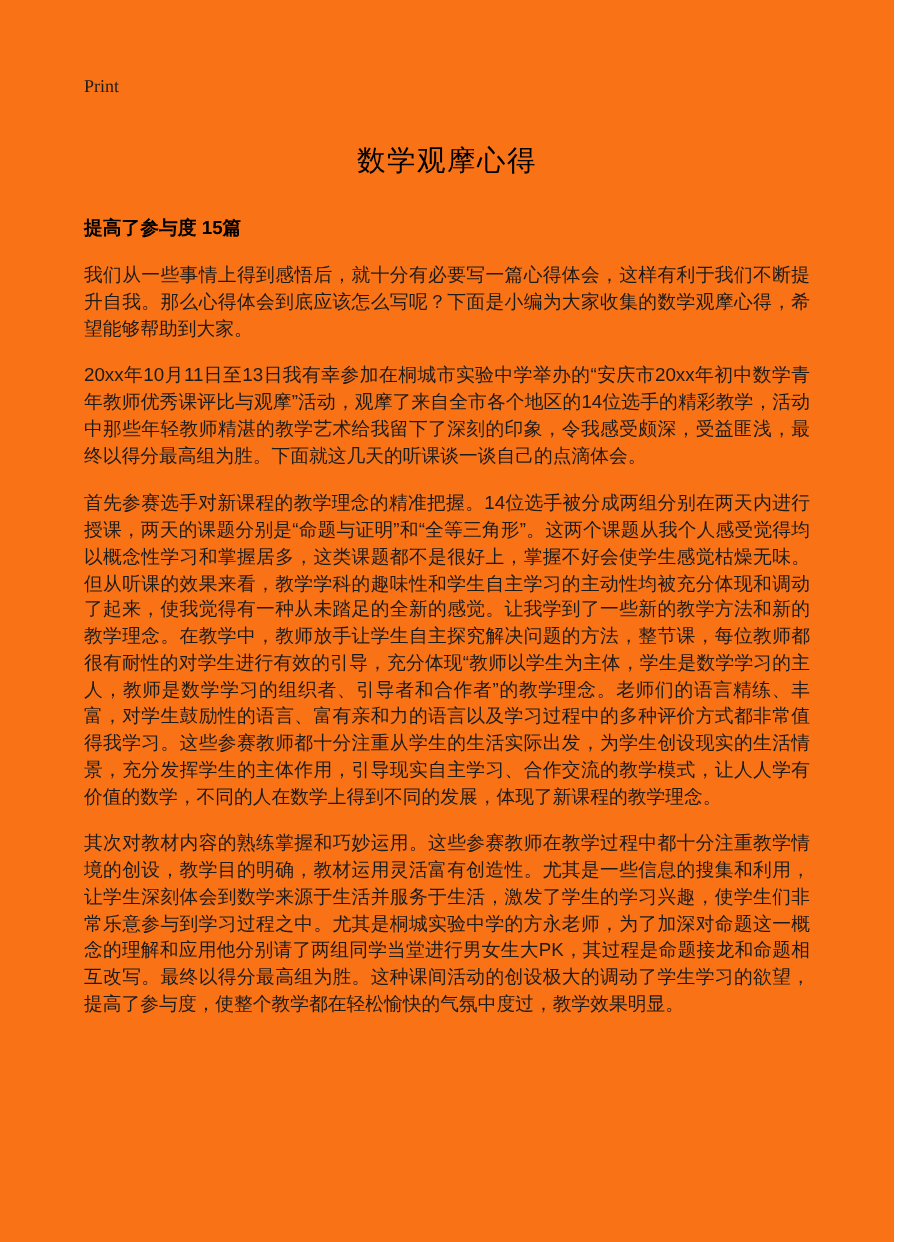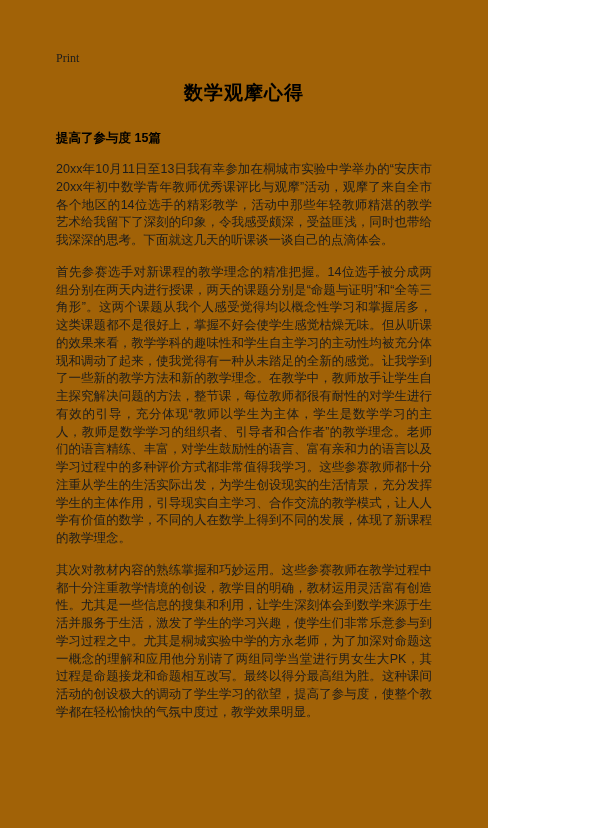--- a/index.html
+++ b/index.html
@@ -2,42 +2,42 @@
 <html><head>
 <meta charset="utf-8">
 <style>
   html, body {
     margin: 0;
     padding: 0;
     background: #ffffff;
     font-family: "Liberation Sans", "DejaVu Sans", sans-serif;
   }
   .page {
-    width: 488px;
+    width: 596px;
     height: 828px;
     box-sizing: border-box;
-    background: #a16207;
+    background: #f97316;
     padding: 48px 56px 20px 56px;
     overflow: hidden;
     color: #1c1c1c;
   }
   .print-link {
     font-size: 12px;
     color: #1c1c1c;
     display: inline-block;
     margin-bottom: 14px;
     cursor: pointer;
     font-family: "Liberation Serif", "DejaVu Serif", serif;
   }
   .doc-title {
     text-align: center;
     font-size: 19px;
-    font-weight: bold;
+    font-weight: normal;
     color: #000000;
-    margin: 0 0 24px 0;
+    margin: 15px 0 24px 0;
     letter-spacing: 1px;
   }
   .doc-subtitle {
     font-size: 12.5px;
     font-weight: bold;
     color: #000000;
     margin: 0 0 14px 0;
   }
   .para {
     font-size: 12.5px;
@@ -58,21 +58,22 @@
 <body>
 
 <div class="page">
 
   <span class="print-link">Print</span>
 
   <h1 class="doc-title">数学观摩心得</h1>
 
   <div class="doc-subtitle">提高了参与度 15篇</div>
 
+  <p class="para">我们从一些事情上得到感悟后，就十分有必要写一篇心得体会，这样有利于我们不断提升自我。那么心得体会到底应该怎么写呢？下面是小编为大家收集的数学观摩心得，希望能够帮助到大家。</p>
 
 
-  <p class="para">20xx年10月11日至13日我有幸参加在桐城市实验中学举办的“安庆市20xx年初中数学青年教师优秀课评比与观摩”活动，观摩了来自全市各个地区的14位选手的精彩教学，活动中那些年轻教师精湛的教学艺术给我留下了深刻的印象，令我感受颇深，受益匪浅，同时也带给我深深的思考。下面就这几天的听课谈一谈自己的点滴体会。</p>
+  <p class="para">20xx年10月11日至13日我有幸参加在桐城市实验中学举办的“安庆市20xx年初中数学青年教师优秀课评比与观摩”活动，观摩了来自全市各个地区的14位选手的精彩教学，活动中那些年轻教师精湛的教学艺术给我留下了深刻的印象，令我感受颇深，受益匪浅，最终以得分最高组为胜。下面就这几天的听课谈一谈自己的点滴体会。</p>
 
   <p class="para">首先参赛选手对新课程的教学理念的精准把握。14位选手被分成两组分别在两天内进行授课，两天的课题分别是“命题与证明”和“全等三角形”。这两个课题从我个人感受觉得均以概念性学习和掌握居多，这类课题都不是很好上，掌握不好会使学生感觉枯燥无味。但从听课的效果来看，教学学科的趣味性和学生自主学习的主动性均被充分体现和调动了起来，使我觉得有一种从未踏足的全新的感觉。让我学到了一些新的教学方法和新的教学理念。在教学中，教师放手让学生自主探究解决问题的方法，整节课，每位教师都很有耐性的对学生进行有效的引导，充分体现“教师以学生为主体，学生是数学学习的主人，教师是数学学习的组织者、引导者和合作者”的教学理念。老师们的语言精练、丰富，对学生鼓励性的语言、富有亲和力的语言以及学习过程中的多种评价方式都非常值得我学习。这些参赛教师都十分注重从学生的生活实际出发，为学生创设现实的生活情景，充分发挥学生的主体作用，引导现实自主学习、合作交流的教学模式，让人人学有价值的数学，不同的人在数学上得到不同的发展，体现了新课程的教学理念。</p>
 
   <p class="para">其次对教材内容的熟练掌握和巧妙运用。这些参赛教师在教学过程中都十分注重教学情境的创设，教学目的明确，教材运用灵活富有创造性。尤其是一些信息的搜集和利用，让学生深刻体会到数学来源于生活并服务于生活，激发了学生的学习兴趣，使学生们非常乐意参与到学习过程之中。尤其是桐城实验中学的方永老师，为了加深对命题这一概念的理解和应用他分别请了两组同学当堂进行男女生大PK，其过程是命题接龙和命题相互改写。最终以得分最高组为胜。这种课间活动的创设极大的调动了学生学习的欲望，提高了参与度，使整个教学都在轻松愉快的气氛中度过，教学效果明显。</p>
 
 </div>
 
 </body></html>

